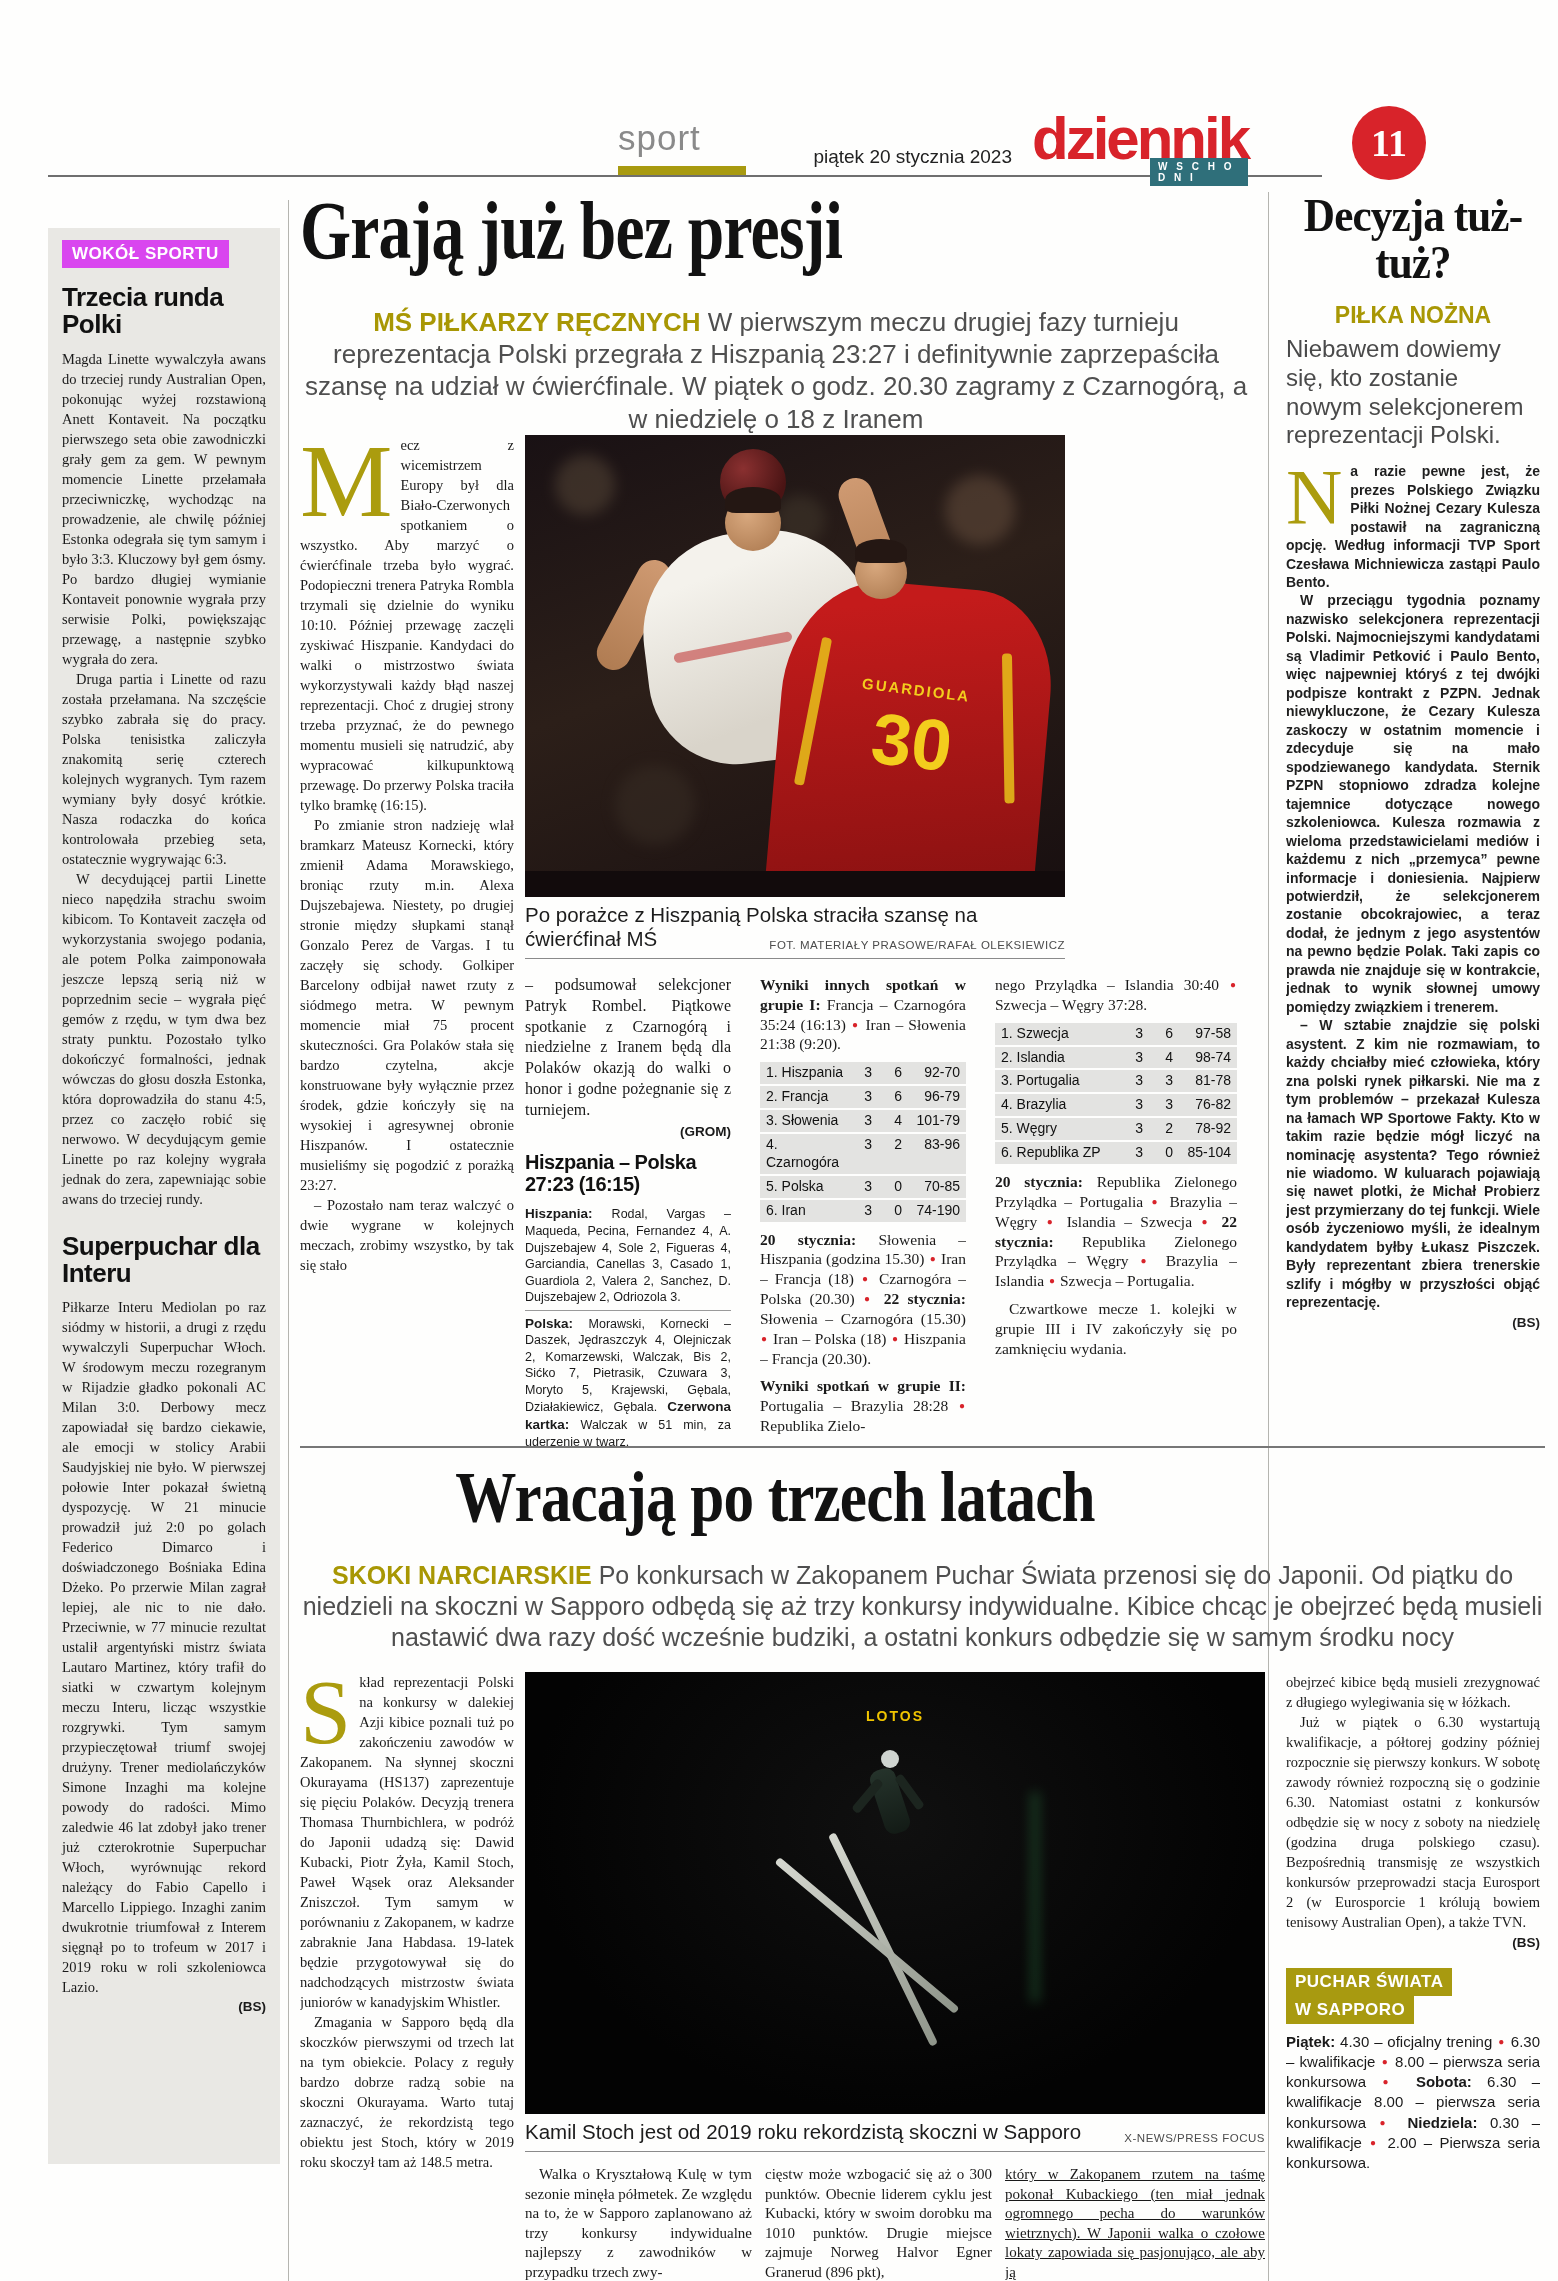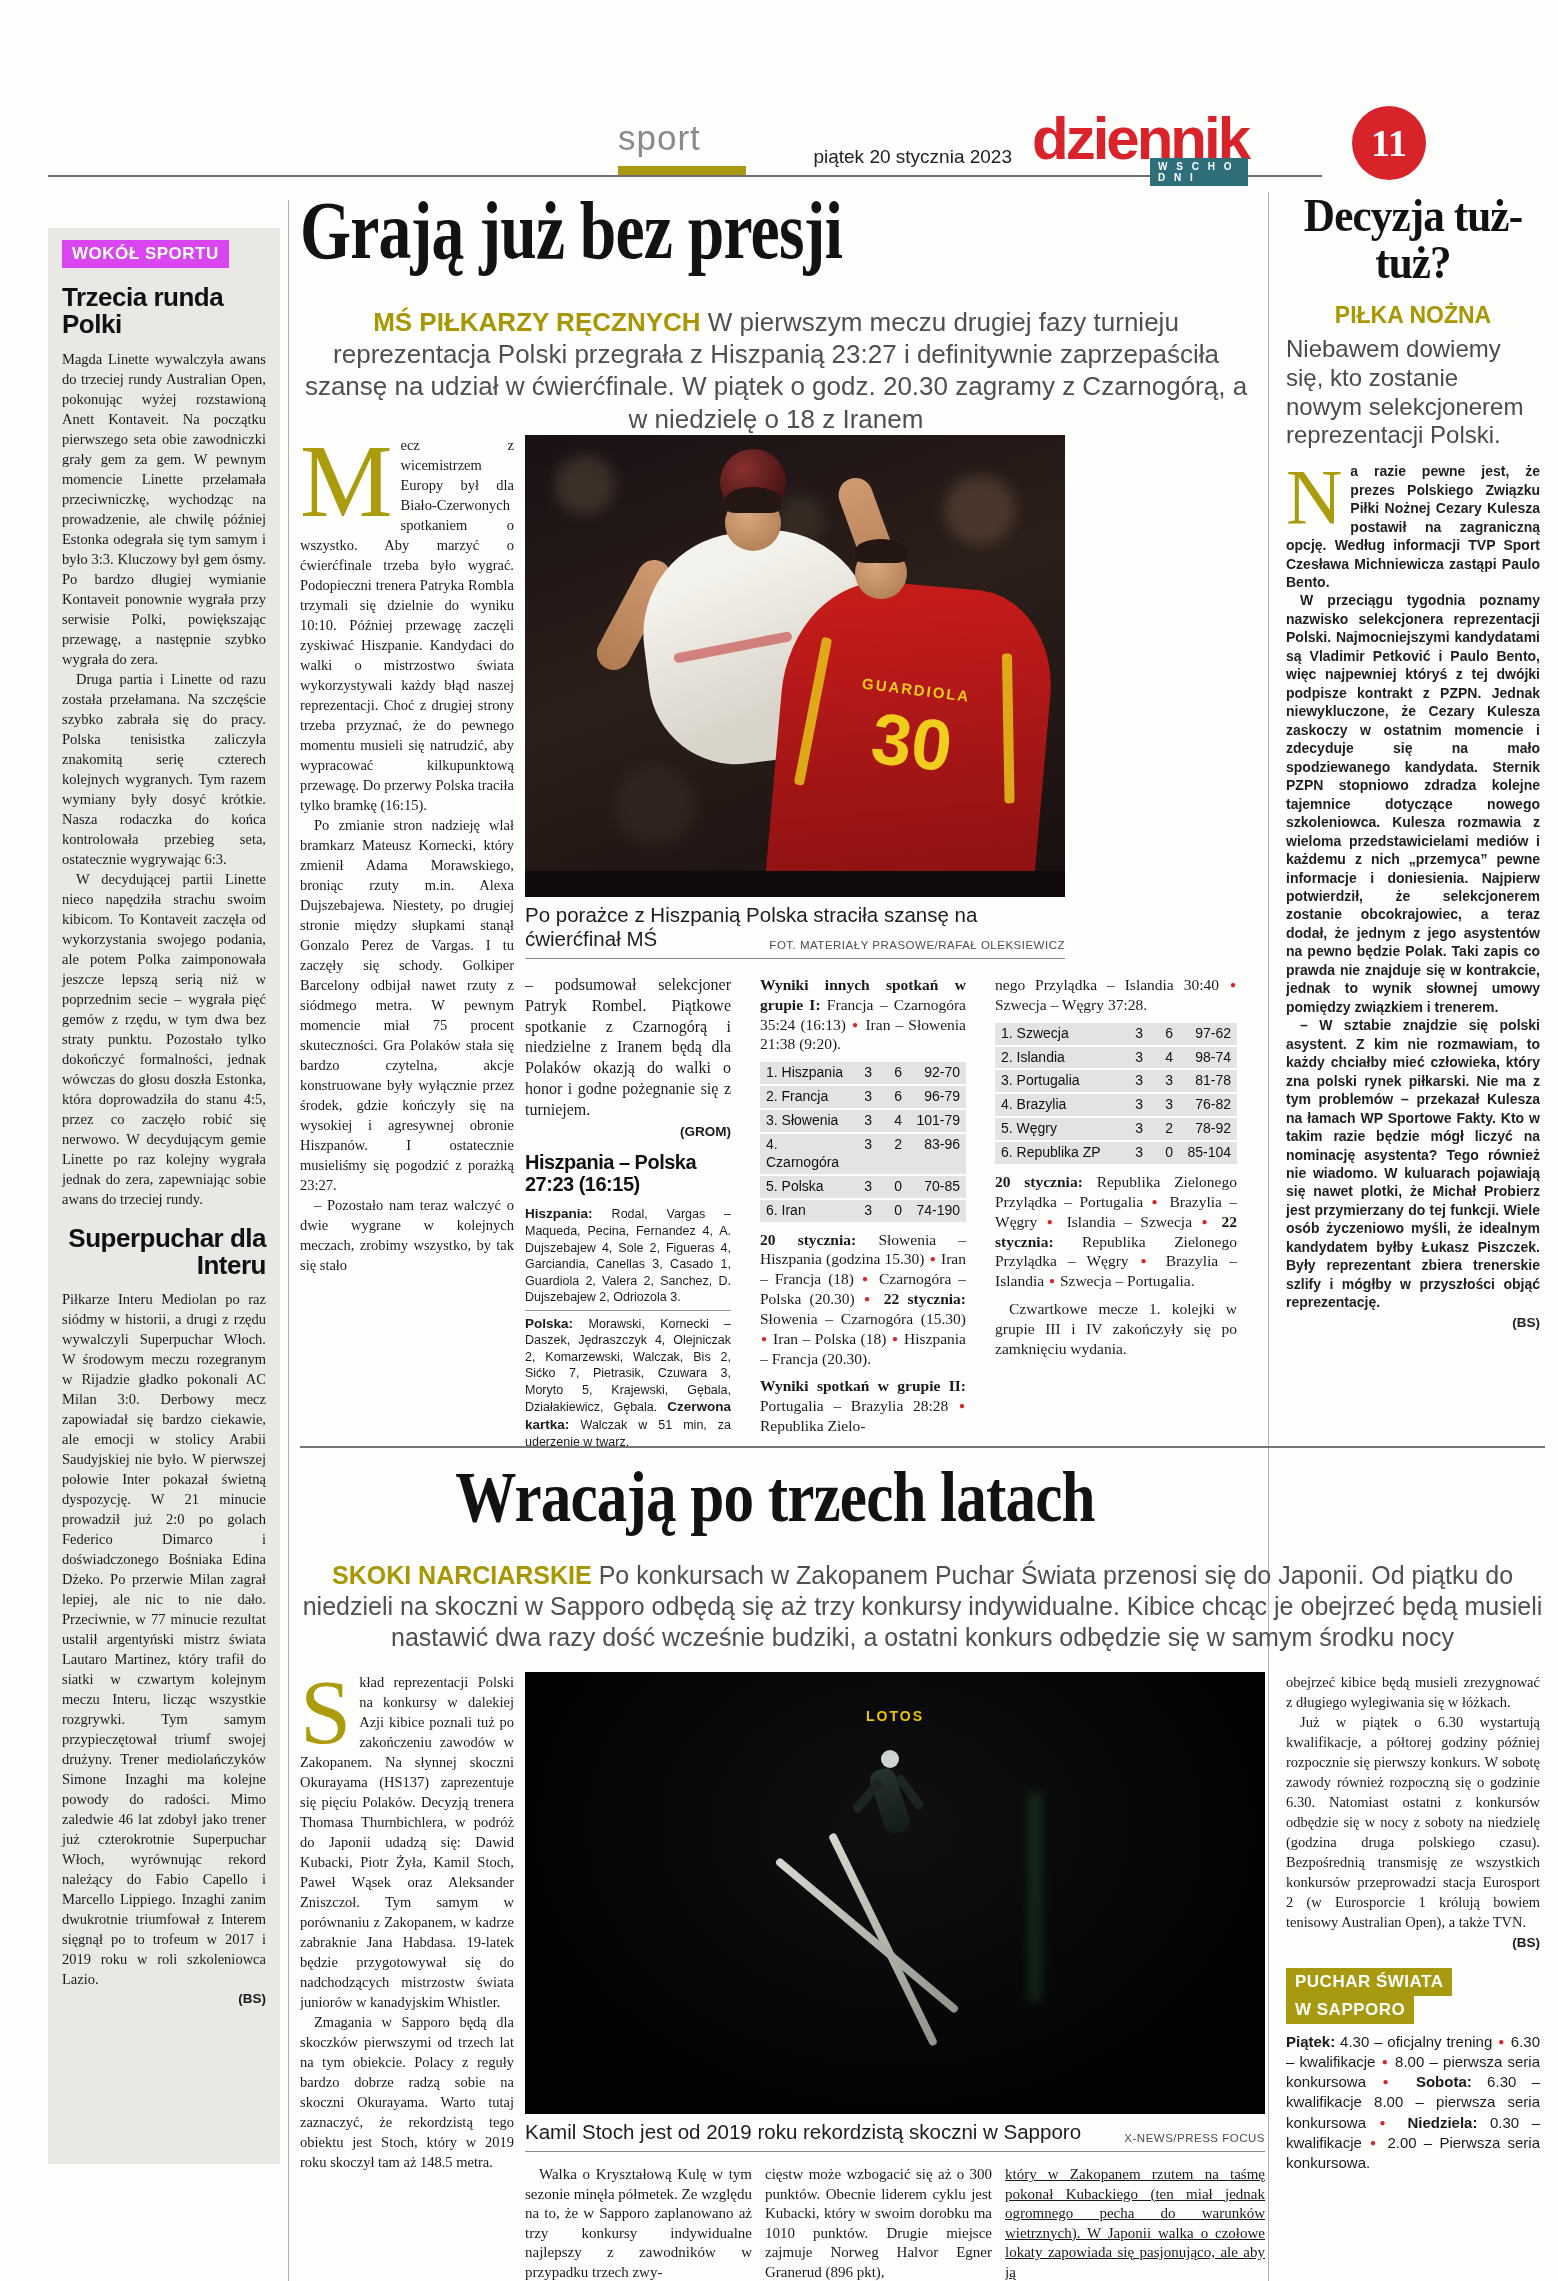--- a/index.html
+++ b/index.html
@@ -149,21 +149,21 @@
   <div class="abs page-circle">11</div>
 
   <div class="abs sidebar">
     <div class="side-kicker">WOKÓŁ SPORTU</div>
     <div class="side-title">Trzecia runda Polki</div>
     <div class="body-paras">
         <p>Magda Linette wywalczyła awans do trzeciej rundy Australian Open, pokonując wyżej rozstawioną Anett Kontaveit. Na początku pierwszego seta obie zawodniczki grały gem za gem. W pewnym momencie Linette przełamała przeciwniczkę, wychodząc na prowadzenie, ale chwilę później Estonka odegrała się tym samym i było 3:3. Kluczowy był gem ósmy. Po bardzo długiej wymianie Kontaveit ponownie wygrała przy serwisie Polki, powiększając przewagę, a następnie szybko wygrała do zera.</p>
         <p>Druga partia i Linette od razu została przełamana. Na szczęście szybko zabrała się do pracy. Polska tenisistka zaliczyła znakomitą serię czterech kolejnych wygranych. Tym razem wymiany były dosyć krótkie. Nasza rodaczka do końca kontrolowała przebieg seta, ostatecznie wygrywając 6:3.</p>
         <p>W decydującej partii Linette nieco napędziła strachu swoim kibicom. To Kontaveit zaczęła od wykorzystania swojego podania, ale potem Polka zaimponowała jeszcze lepszą serią niż w poprzednim secie – wygrała pięć gemów z rzędu, w tym dwa bez straty punktu. Pozostało tylko dokończyć formalności, jednak wówczas do głosu doszła Estonka, która doprowadziła do stanu 4:5, przez co zaczęło robić się nerwowo. W decydującym gemie Linette po raz kolejny wygrała jednak do zera, zapewniając sobie awans do trzeciej rundy.</p>
       </div>
-    <div class="side-title" style="margin-top:16px;text-align:right;">Superpuchar dla Interu</div>
+    <div class="side-title" style="margin-top:24px;">Superpuchar dla Interu</div>
     <div class="body-paras">
         <p>Piłkarze Interu Mediolan po raz siódmy w historii, a drugi z rzędu wywalczyli Superpuchar Włoch. W środowym meczu rozegranym w Rijadzie gładko pokonali AC Milan 3:0. Derbowy mecz zapowiadał się bardzo ciekawie, ale emocji w stolicy Arabii Saudyjskiej nie było. W pierwszej połowie Inter pokazał świetną dyspozycję. W 21 minucie prowadził już 2:0 po golach Federico Dimarco i doświadczonego Bośniaka Edina Dżeko. Po przerwie Milan zagrał lepiej, ale nic to nie dało. Przeciwnie, w 77 minucie rezultat ustalił argentyński mistrz świata Lautaro Martinez, który trafił do siatki w czwartym kolejnym meczu Interu, licząc wszystkie rozgrywki. Tym samym przypieczętował triumf swojej drużyny. Trener mediolańczyków Simone Inzaghi ma kolejne powody do radości. Mimo zaledwie 46 lat zdobył jako trener już czterokrotnie Superpuchar Włoch, wyrównując rekord należący do Fabio Capello i Marcello Lippiego. Inzaghi zanim dwukrotnie triumfował z Interem sięgnął po to trofeum w 2017 i 2019 roku w roli szkoleniowca Lazio.</p>
       </div>
     <div class="sign">(BS)</div>
   </div>
 
   <div class="abs vrule0"></div>
   <div class="abs vrule1"></div>
   <div class="abs rule-mid"></div>
 
@@ -263,21 +263,21 @@
     <div class="rich"><span class="b">Wyniki spotkań w grupie II: </span><span>Portugalia – Brazylia 28:28 </span><span class="dot">●</span><span> Republika Zielo-</span></div>
   </div>
 
   <div class="abs col col4">
     <div class="rich"><span>nego Przylądka – Islandia 30:40 </span><span class="dot">●</span><span> Szwecja – Węgry 37:28.</span></div>
     <div class="standings">
         <div class="trow">
           <span class="tc tc0">1. Szwecja</span>
           <span class="tc tc1">3</span>
           <span class="tc tc2">6</span>
-          <span class="tc tc3">97-62</span>
+          <span class="tc tc3">97-58</span>
         </div>
         <div class="trow">
           <span class="tc tc0">2. Islandia</span>
           <span class="tc tc1">3</span>
           <span class="tc tc2">4</span>
           <span class="tc tc3">98-74</span>
         </div>
         <div class="trow">
           <span class="tc tc0">3. Portugalia</span>
           <span class="tc tc1">3</span>

